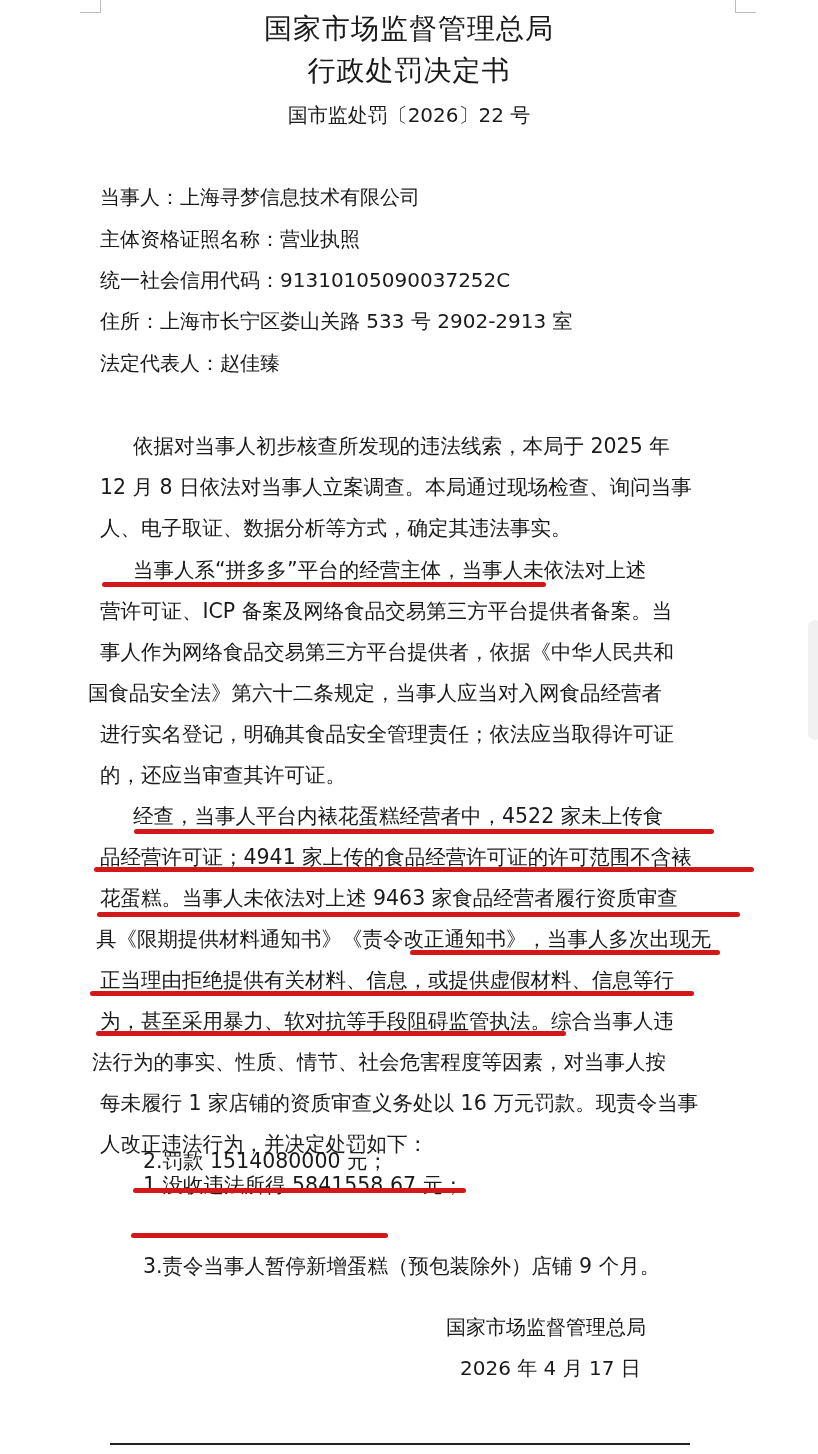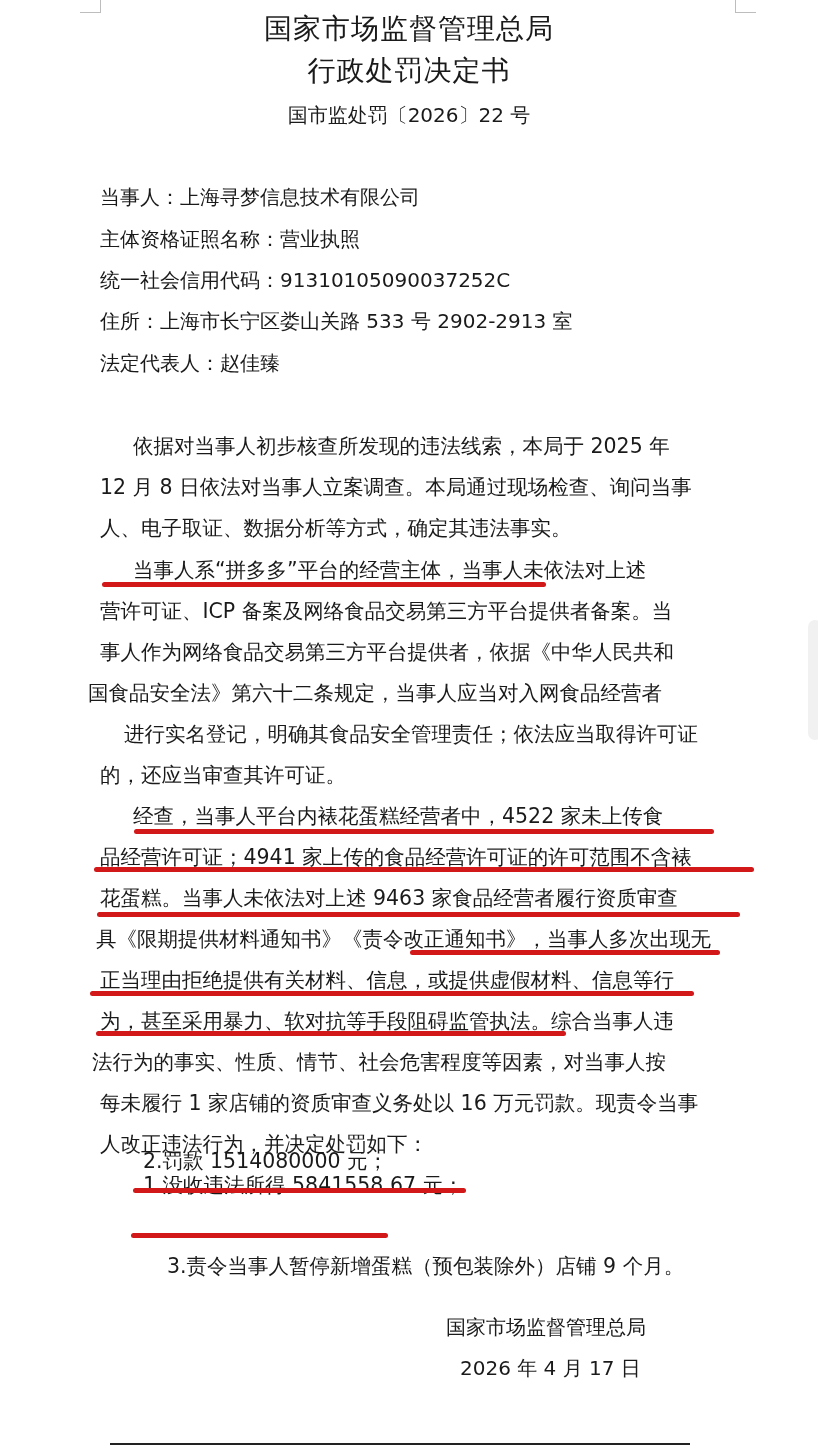--- a/index.html
+++ b/index.html
@@ -40,21 +40,21 @@
 
 <div class="para" style="left:133px; top:432px;">依据对当事人初步核查所发现的违法线索，本局于 2025 年</div>
 <div class="para" style="left:100px; top:473px;">12 月 8 日依法对当事人立案调查。本局通过现场检查、询问当事</div>
 <div class="para" style="left:100px; top:514px;">人、电子取证、数据分析等方式，确定其违法事实。</div>
 
 <div class="para" style="left:133px; top:556px;">当事人系“拼多多”平台的经营主体，当事人未依法对上述</div>
 <div class="ul" style="left:102px; top:582px; width:444px;"></div>
 <div class="para" style="left:100px; top:597px;">营许可证、ICP 备案及网络食品交易第三方平台提供者备案。当</div>
 <div class="para" style="left:100px; top:638px;">事人作为网络食品交易第三方平台提供者，依据《中华人民共和</div>
 <div class="para" style="left:88px; top:679px;">国食品安全法》第六十二条规定，当事人应当对入网食品经营者</div>
-<div class="para" style="left:100px; top:720px;margin-left:24px;">进行实名登记，明确其食品安全管理责任；依法应当取得许可证</div>
+<div class="para" style="left:100px; top:720px;">进行实名登记，明确其食品安全管理责任；依法应当取得许可证</div>
 <div class="para" style="left:100px; top:761px;">的，还应当审查其许可证。</div>
 
 <div class="para" style="left:133px; top:802px;">经查，当事人平台内裱花蛋糕经营者中，4522 家未上传食</div>
 <div class="ul" style="left:134px; top:829px; width:580px;"></div>
 <div class="para" style="left:100px; top:843px;">品经营许可证；4941 家上传的食品经营许可证的许可范围不含裱</div>
 <div class="ul" style="left:94px; top:867px; width:660px;"></div>
 <div class="para" style="left:100px; top:884px;">花蛋糕。当事人未依法对上述 9463 家食品经营者履行资质审查</div>
 <div class="ul" style="left:97px; top:912px; width:643px;"></div>
 <div class="para" style="left:96px; top:925px;">具《限期提供材料通知书》《责令改正通知书》，当事人多次出现无</div>
 <div class="ul" style="left:410px; top:950px; width:310px;"></div>
@@ -63,19 +63,19 @@
 <div class="para" style="left:100px; top:1007px;">为，甚至采用暴力、软对抗等手段阻碍监管执法。综合当事人违</div>
 <div class="ul" style="left:96px; top:1031px; width:470px;"></div>
 <div class="para" style="left:92px; top:1048px;">法行为的事实、性质、情节、社会危害程度等因素，对当事人按</div>
 <div class="para" style="left:100px; top:1089px;">每未履行 1 家店铺的资质审查义务处以 16 万元罚款。现责令当事</div>
 <div class="para" style="left:100px; top:1130px;">人改正违法行为，并决定处罚如下：</div>
 
 <div class="para" style="left:143px; top:1171px;">1.没收违法所得 5841558.67 元；</div>
 <div class="ul" style="left:133px; top:1188px; width:333px;"></div>
 <div class="para" style="left:143px; top:1147px;">2.罚款 1514080000 元；</div>
 <div class="ul" style="left:131px; top:1233px; width:257px;"></div>
-<div class="para" style="left:143px; top:1252px;margin-left:24px;">3.责令当事人暂停新增蛋糕（预包装除外）店铺 9 个月。</div>
+<div class="para" style="left:143px; top:1252px;">3.责令当事人暂停新增蛋糕（预包装除外）店铺 9 个月。</div>
 
 <div class="sig" style="left:446px; top:1314px;">国家市场监督管理总局</div>
 <div class="sig" style="left:460px; top:1355px;">2026 年 4 月 17 日</div>
 
 <div class="note">（市场监督管理部门将依法向社会公开行政处罚决定信息）</div>
 <div class="hr"></div>
 
 </body></html>

